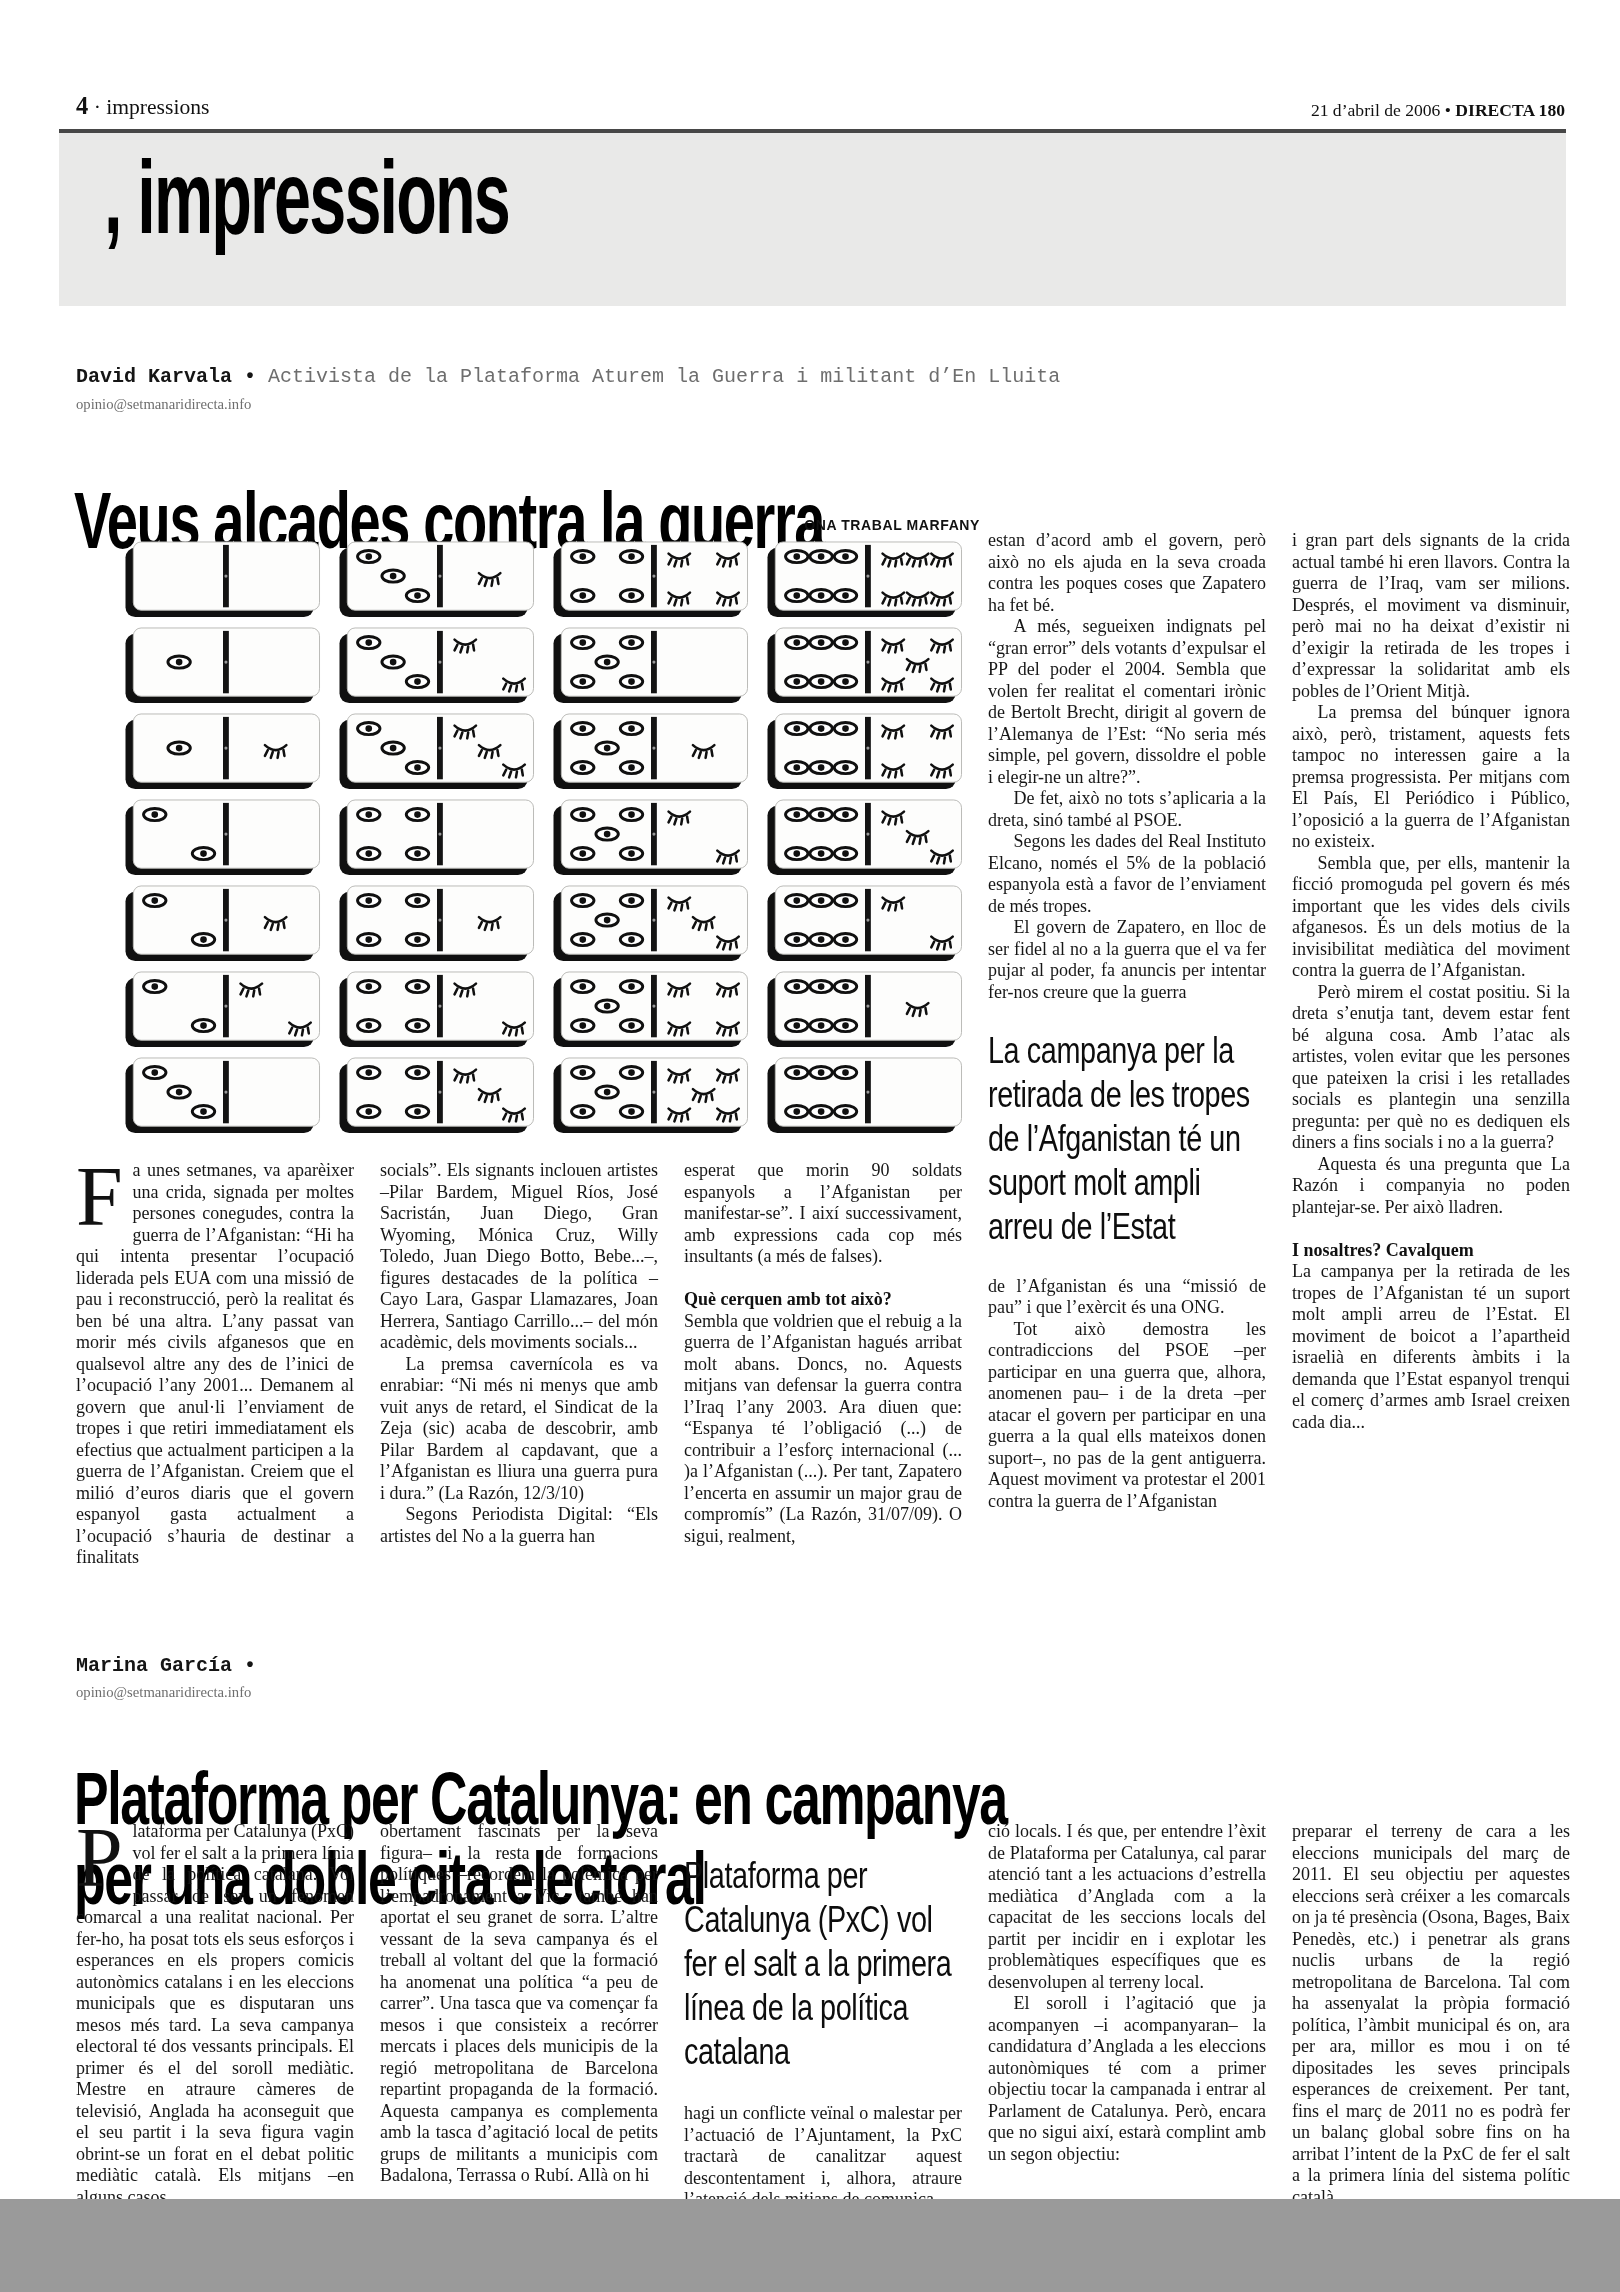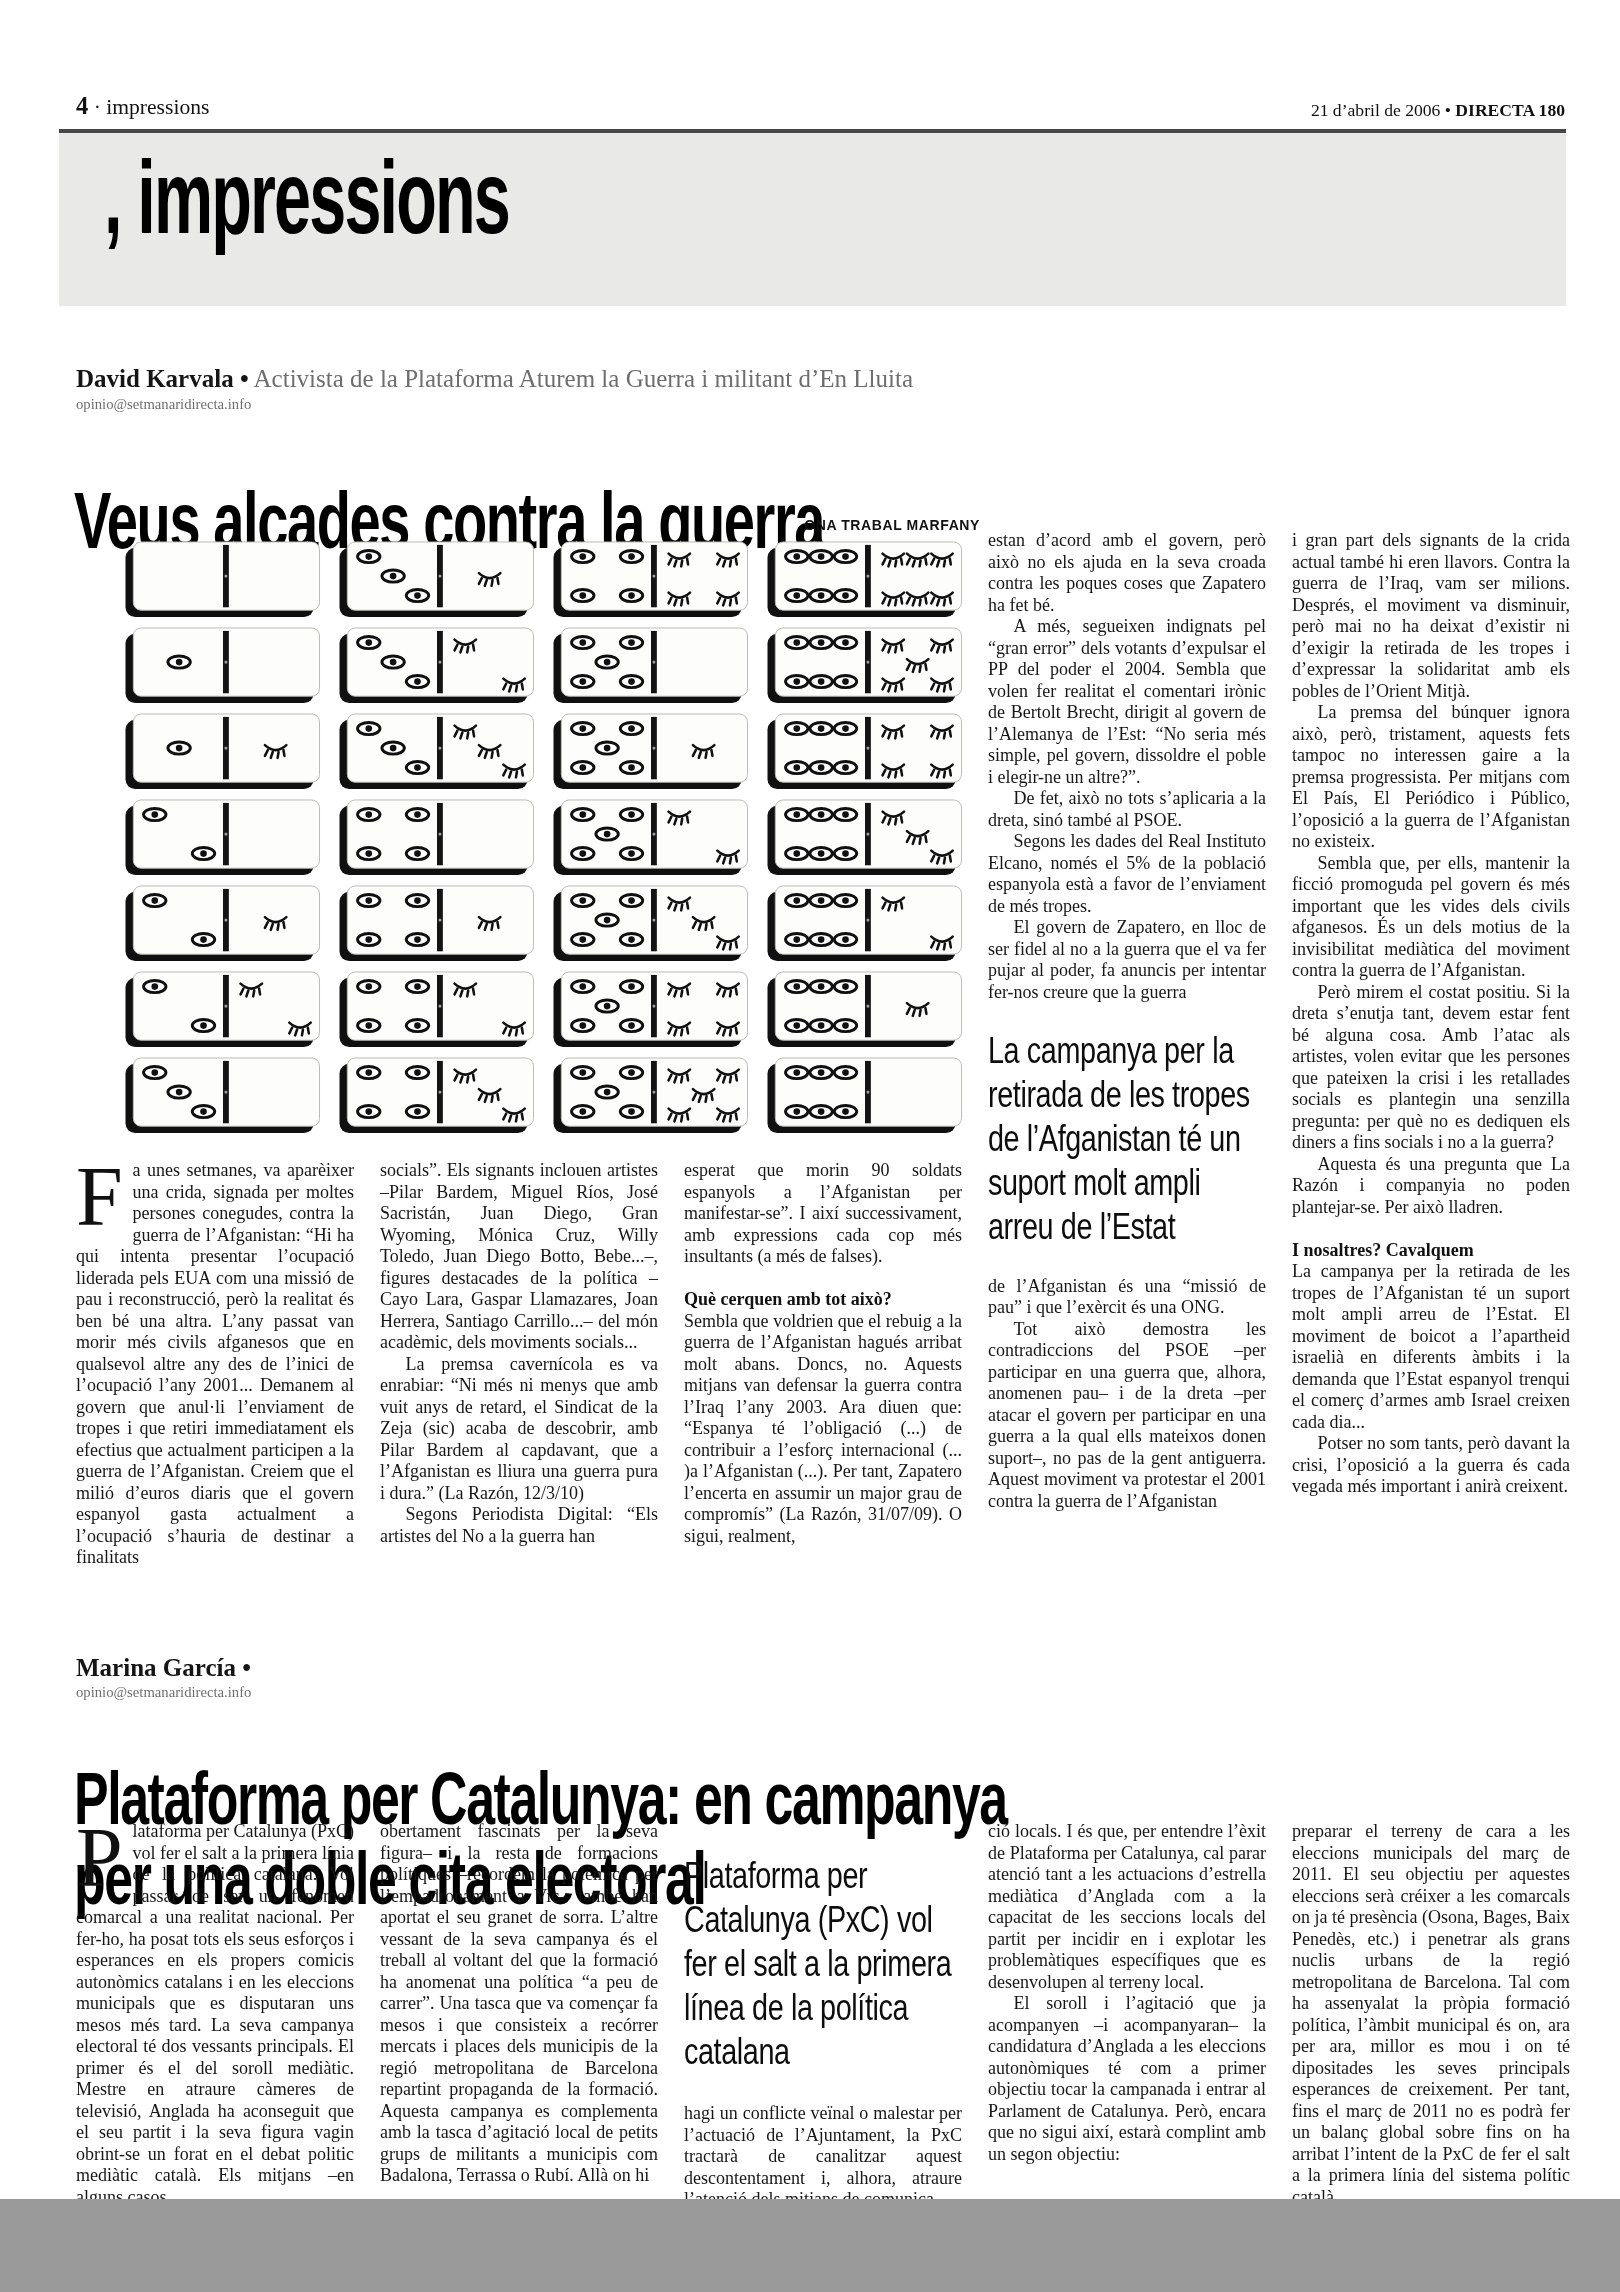--- a/index.html
+++ b/index.html
@@ -13,21 +13,21 @@
   .hdr-right .hdr-brand{font-weight:bold;}
   .hdr-rule{position:absolute;left:59px;top:129px;width:1507px;height:3.9px;background:#474747;}
 
   
   .banner{position:absolute;left:59px;top:133px;width:1507px;height:173px;background:#e9e9e8;}
   .banner-title{position:absolute;left:104px;top:143px;font-family:"Liberation Sans",sans-serif;
       font-weight:bold;font-size:104px;line-height:108px;white-space:nowrap;color:#000;
       transform:scaleX(.64);transform-origin:0 0;letter-spacing:-2.9px;}
 
   
-  .byline{position:absolute;font-size:25px;white-space:nowrap;}
+  .byline{position:absolute;font-size:20px;white-space:nowrap;font-family:Liberation Mono, monospace;}
   .byline .name{font-weight:bold;color:#151515;}
   .byline .role{color:#6e6e6e;}
   .email{position:absolute;font-size:14.7px;color:#6e6e6e;}
 
   
   .headline{position:absolute;font-family:"Liberation Sans",sans-serif;font-weight:bold;color:#000;
       transform:scaleX(.70);transform-origin:0 0;white-space:nowrap;letter-spacing:-2px;}
   #headline1{left:74px;top:425px;font-size:80px;line-height:84px;}
   #headline2{left:74px;top:1709px;font-size:74px;line-height:80px;}
 
@@ -1121,21 +1121,20 @@
     <p class="ind">Tot això demostra les contradiccions del PSOE –per participar en una guerra que, alhora, anomenen pau– i de la dreta –per atacar el govern per participar en una guerra a la qual ells mateixos donen suport–, no pas de la gent antiguerra.  Aquest moviment va protestar el 2001 contra la guerra de l’Afganistan</p>
   </div>
   <div class="col" id="a1c5" style="left:1292px;top:530px;">
     <p>i gran part dels signants de la crida actual també hi eren llavors. Contra la guerra de l’Iraq, vam ser milions. Després, el moviment va disminuir, però mai no ha deixat d’existir ni d’exigir la retirada de les tropes i d’expressar la solidaritat amb els pobles de l’Orient Mitjà.</p>
     <p class="ind">La premsa del búnquer ignora això, però, tristament, aquests fets tampoc no interessen gaire a la premsa progressista. Per mitjans com El País, El Periódico i Público, l’oposició a la guerra de l’Afganistan no existeix.</p>
     <p class="ind">Sembla que, per ells, mantenir la ficció promoguda pel govern és més important que les vides dels civils afganesos. És un dels motius de la invisibilitat mediàtica del moviment contra la guerra de l’Afganistan.</p>
     <p class="ind">Però mirem el costat positiu. Si la dreta s’enutja tant, devem estar fent bé alguna cosa. Amb l’atac als artistes, volen evitar que les persones que pateixen la crisi i les retallades socials es plantegin una senzilla pregunta: per què no es dediquen els diners a fins socials i no a la guerra?</p>
     <p class="ind">Aquesta és una pregunta que La Razón i companyia no poden plantejar-se. Per això lladren.</p>
     <h3>I nosaltres? Cavalquem</h3>
     <p>La campanya per la retirada de les tropes de l’Afganistan té un suport molt ampli arreu de l’Estat. El moviment de boicot a l’apartheid israelià en diferents àmbits i la demanda que l’Estat espanyol trenqui el comerç d’armes amb Israel creixen cada dia...</p>
-    <p class="ind">Potser no som tants, però davant la crisi, l’oposició a la guerra és cada vegada més important i anirà creixent.</p>
   </div>
 
   <div class="byline" style="left:76px;top:1654px;">
     <span class="name">Marina García •</span>
   </div>
   <div class="email" style="left:76px;top:1684px;">opinio@setmanaridirecta.info</div>
 
   <h1 class="headline" id="headline2">
     <span style="display:block;">Plataforma per Catalunya: en campanya</span>
     <span style="display:block;">per una doble cita electoral</span>

